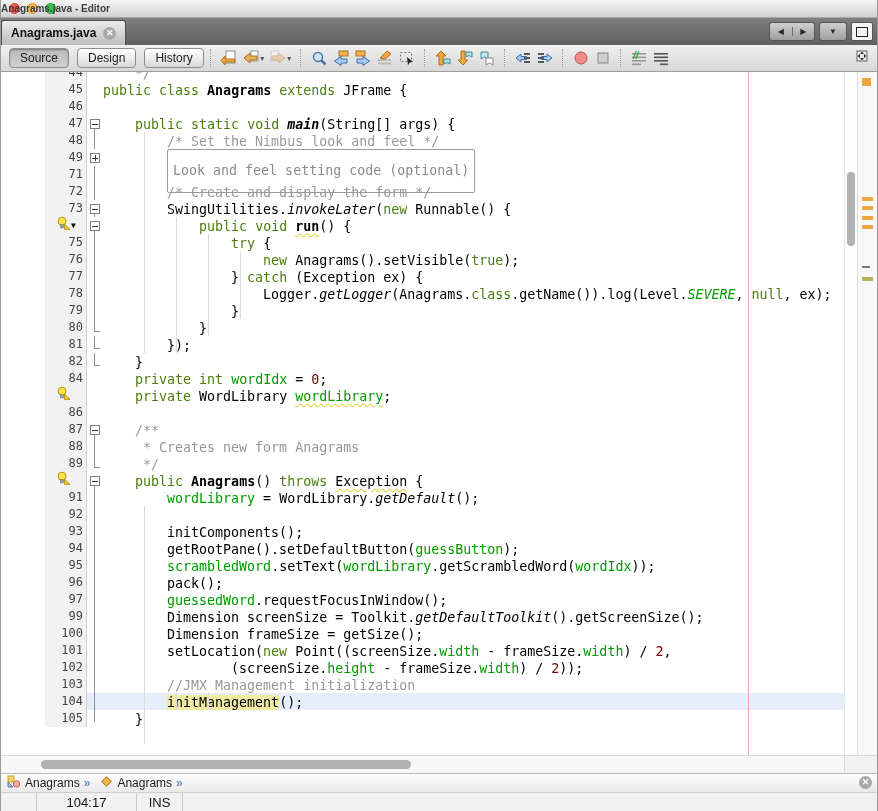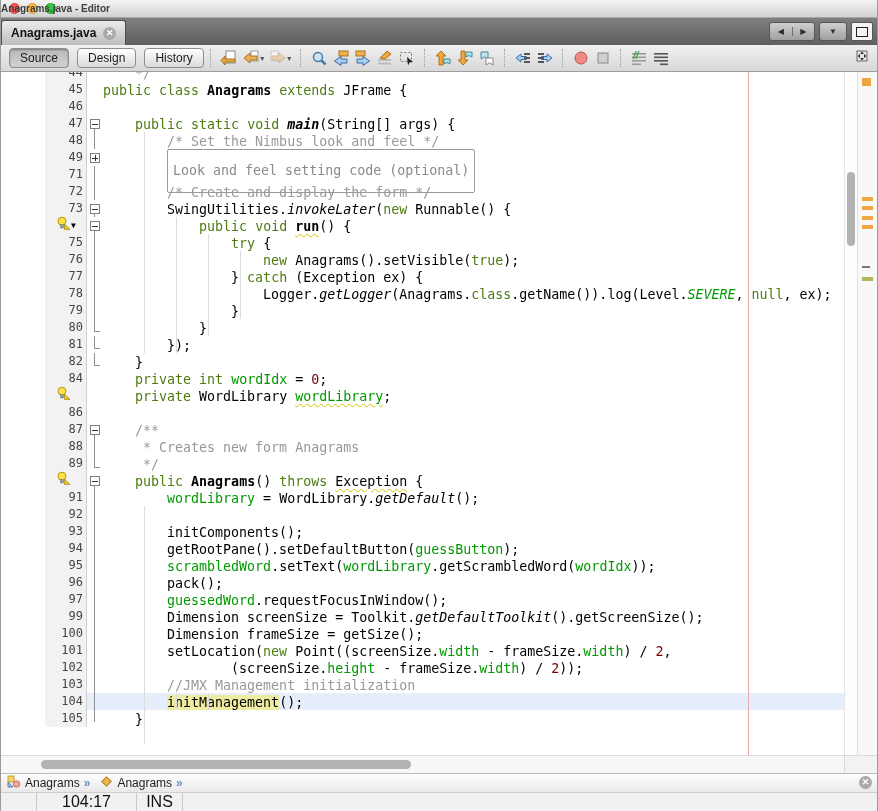--- a/index.html
+++ b/index.html
@@ -83,21 +83,21 @@
 
   
   .hscroll{height:17px;background:#f7f7f7;border-top:1px solid #dadada;position:relative;flex:0 0 auto;}
   .hthumb{position:absolute;top:4px;height:9px;border-radius:5px;background:#b2b2b2;}
   .hcorner{position:absolute;right:0;top:0;bottom:0;width:32px;background:#f2f2f2;border-left:1px solid #dadada;}
   .breadcrumb{height:18px;background:linear-gradient(#fdfdfd,#e9e9e9);border-top:1px solid #bcbcbc;display:flex;align-items:center;padding-left:6px;font-size:12px;color:#1c1c1c;flex:0 0 auto;position:relative;}
   .bc-item{display:flex;align-items:center;margin-right:6px;}
   .bc-label{margin:0 4px;}
   .bc-chev{color:#6f8fb4;font-weight:bold;font-size:12px;margin-right:4px;}
   .bc-close{position:absolute;right:5px;top:2px;width:13px;height:13px;border-radius:50%;background:#a9a9a9;color:#fff;font-size:9px;line-height:13px;text-align:center;font-weight:bold;}
-  .statusbar{height:18px;background:#f1f1f1;border-top:1px solid #cfcfcf;display:flex;align-items:center;font-size:16px;color:#111;flex:0 0 auto;}
+  .statusbar{height:18px;background:#f1f1f1;border-top:1px solid #cfcfcf;display:flex;align-items:center;font-size:13px;color:#111;flex:0 0 auto;}
   .st-cell{height:100%;display:flex;align-items:center;box-sizing:border-box;border-right:1px solid #c9c9c9;padding:0 6px;}
   .st-empty{width:36px;}
   .st-caret{width:100px;justify-content:center;}
   .st-mode{width:46px;justify-content:center;}
 </style>
 </head>
 <body>
 
 <div class="window">
 

